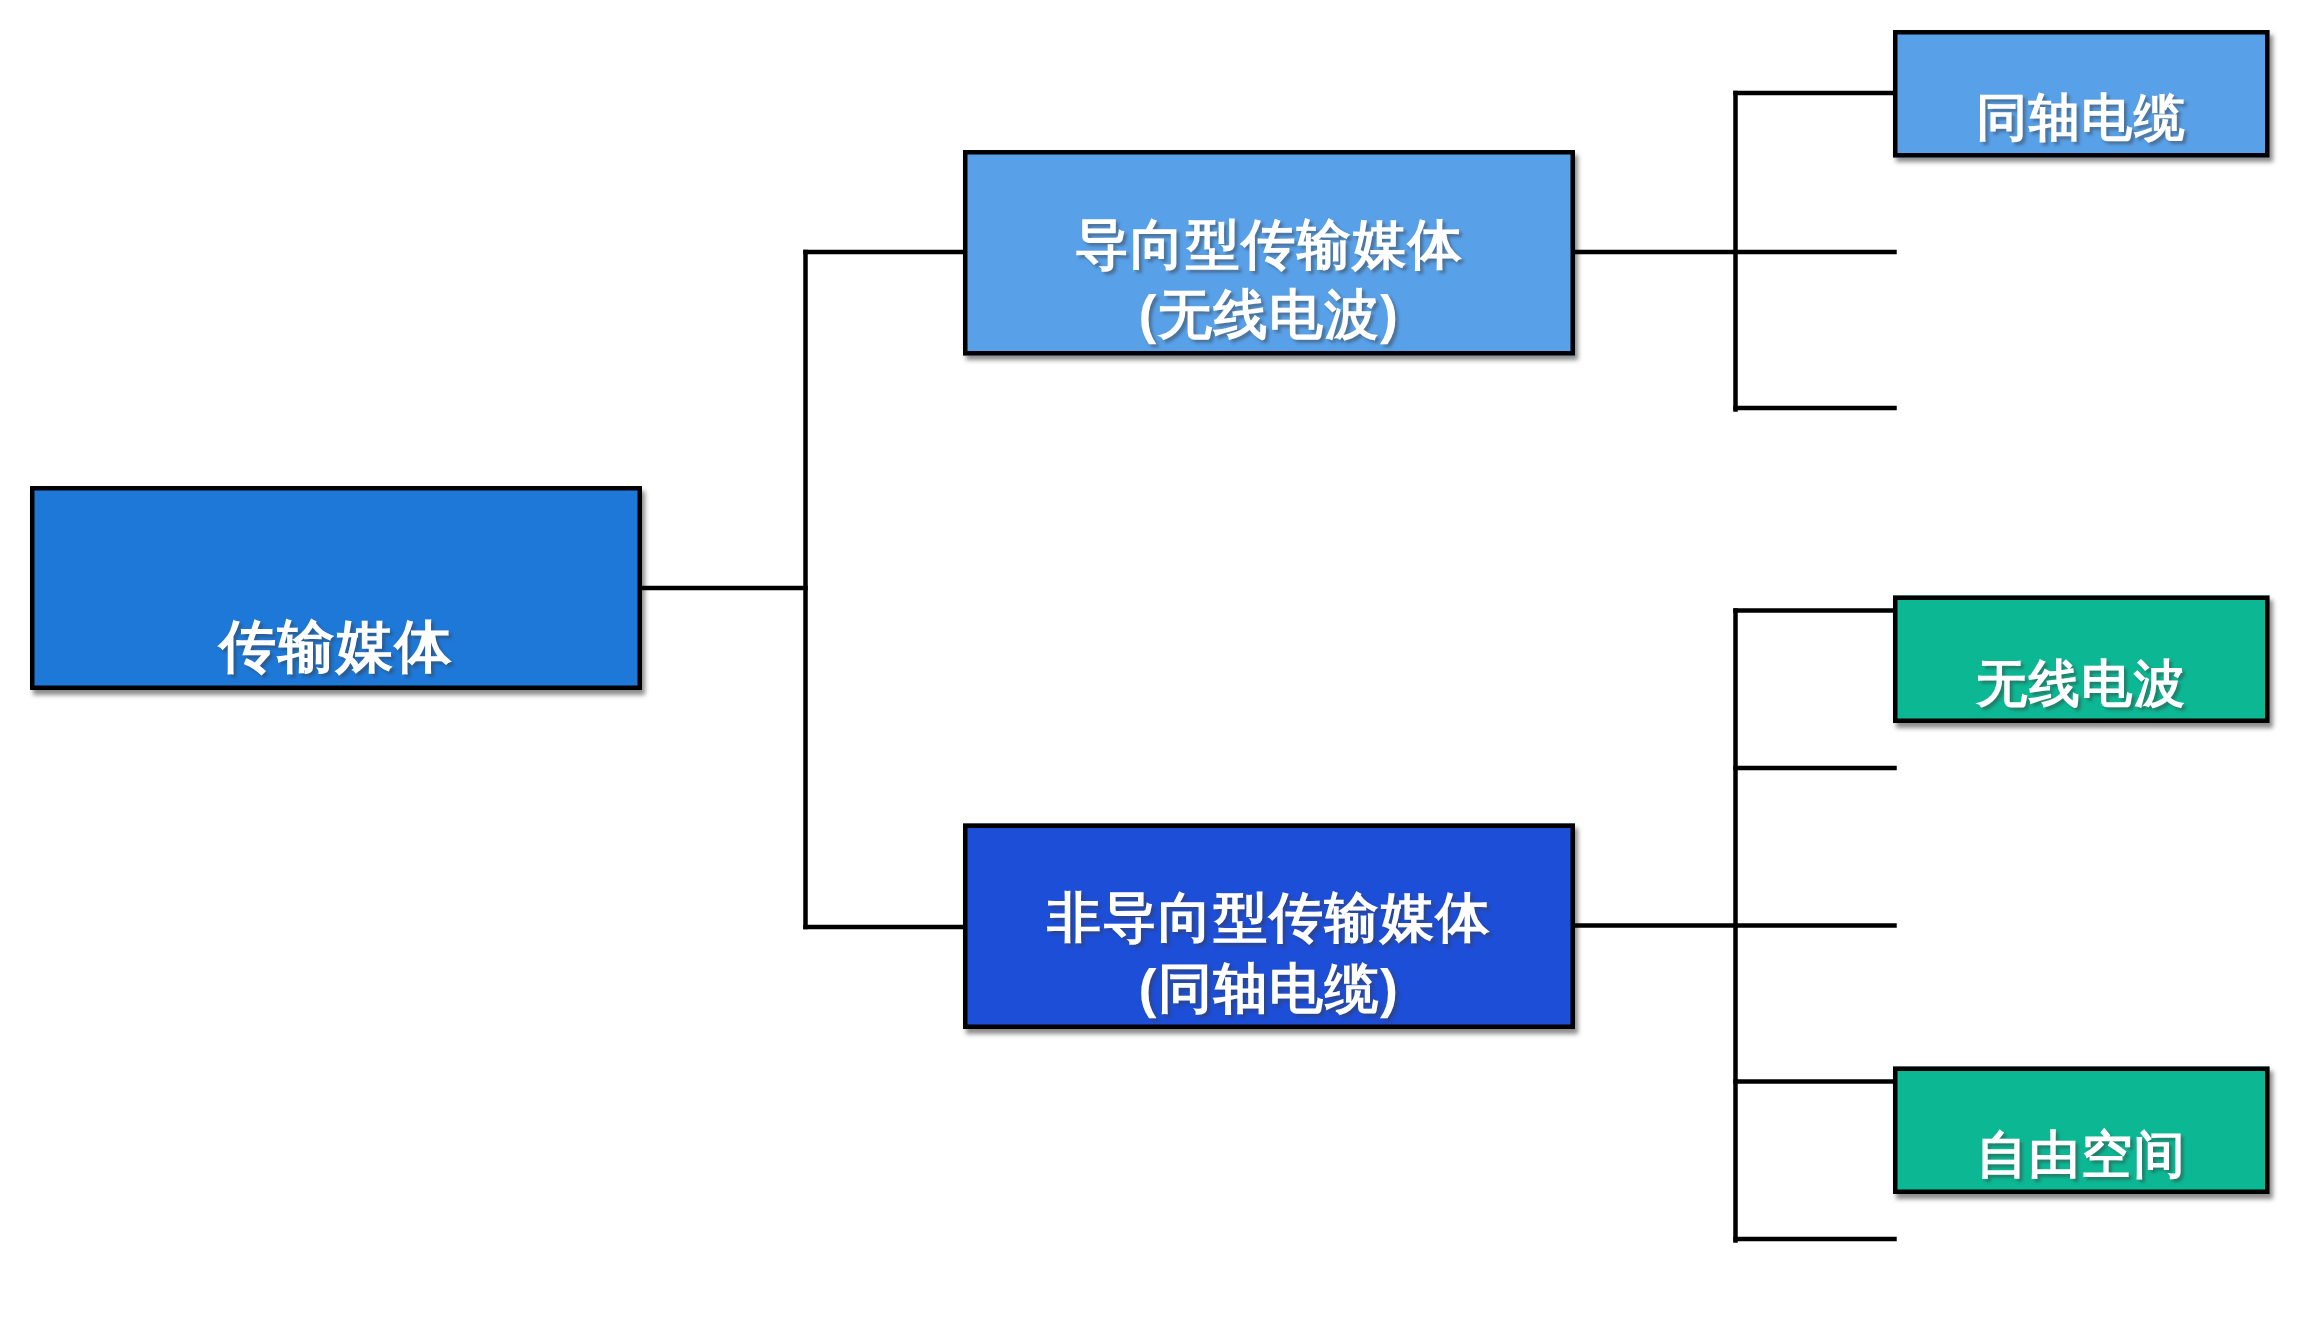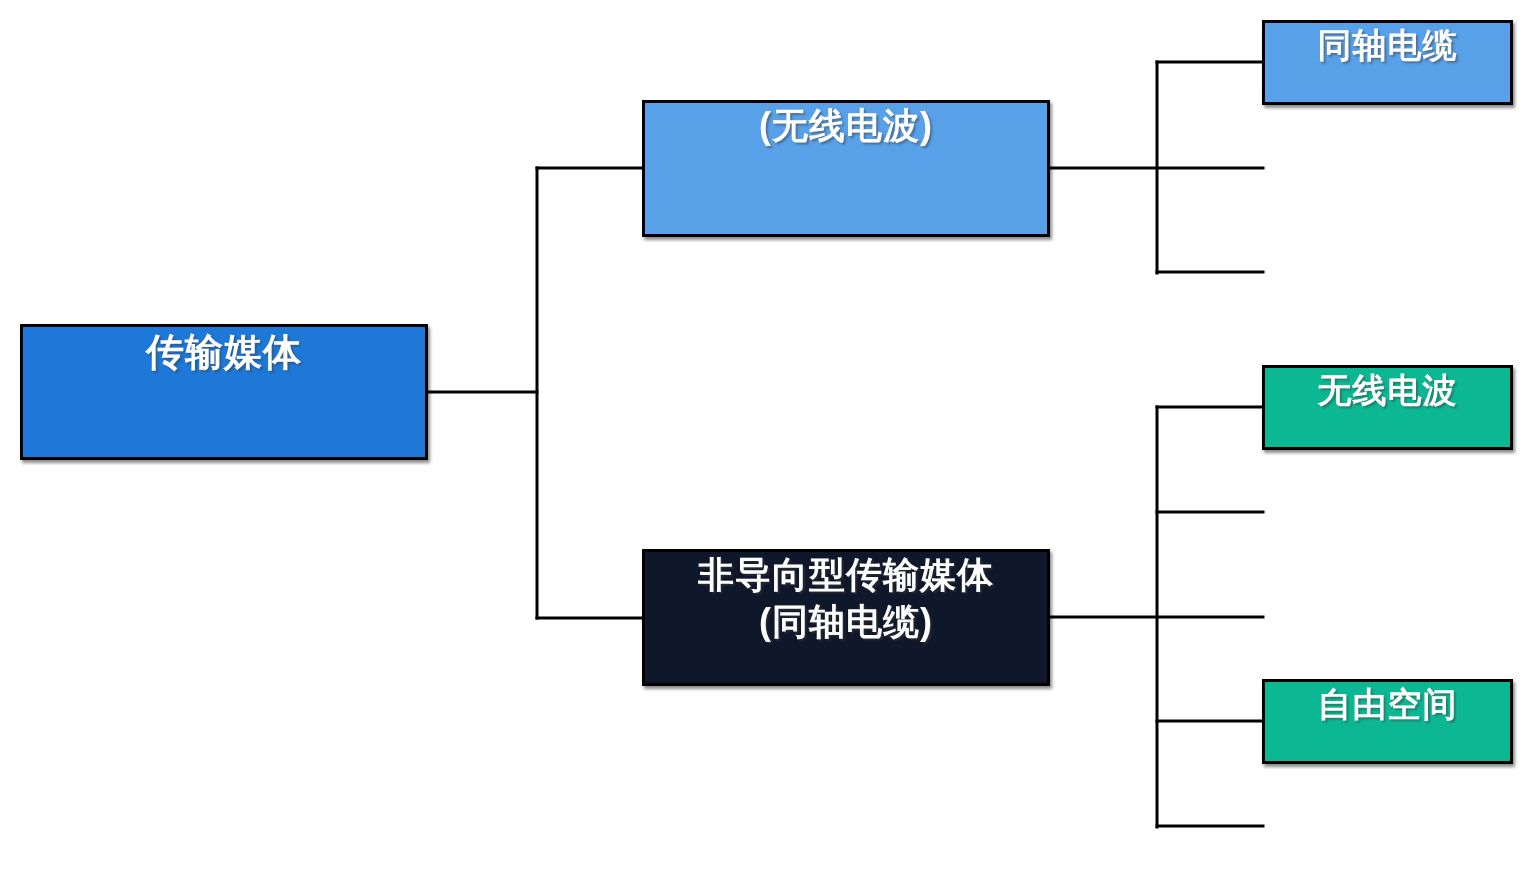--- a/index.html
+++ b/index.html
@@ -26,47 +26,47 @@
   .node {
     position: absolute;
     box-sizing: border-box;
     border: 3px solid #000000;
     box-shadow: 2px 3px 3px rgba(0,0,0,0.45);
     color: #ffffff;
     font-weight: bold;
     display: flex;
     flex-direction: column;
     align-items: center;
-    justify-content: flex-start;
+    justify-content: flex-end;
     text-align: center;
     z-index: 2;
     text-shadow: 2px 2px 2px rgba(60,60,60,0.45);
     letter-spacing: 1px;
   }
   .node-root {
     left: 20px; top: 324px;
     width: 408px; height: 136px;
     background: #1E78D8;
     font-size: 38px;
   }
   .node-branch {
     left: 642px;
     width: 408px; height: 137px;
     font-size: 36px;
     line-height: 1.3;
   }
   .branch-guided   { top: 100px; background: #58A0E8; }
-  .branch-unguided { top: 549px; background: #0f172a; }
+  .branch-unguided { top: 549px; background: #1d4ed8; }
   .node-leaf {
     left: 1262px;
     width: 251px; height: 85px;
     font-size: 34px;
   }
   .leaf-blue  { background: #58A0E8; }
-  .leaf-green { background: #0CB894; }
+  .leaf-green { background: #0CB894; margin-top: 32px; }
 </style>
 </head>
 <body>
 
 <div class="canvas">
 
   <svg class="connectors" width="1536" height="892" viewBox="0 0 1536 892">
     <g stroke="#000000" stroke-width="3" fill="none" stroke-linecap="square">
 
       <path d="M428 392 H537"></path>
@@ -86,20 +86,21 @@
       <path d="M1157 721 H1263"></path>
       <path d="M1157 826 H1263"></path>
     </g>
   </svg>
 
   <div class="node node-root">
     <span>传输媒体</span>
   </div>
 
   <div class="node node-branch branch-guided">
+    <span>导向型传输媒体</span>
     <span>(无线电波)</span>
   </div>
 
   <div class="node node-branch branch-unguided">
     <span>非导向型传输媒体</span>
     <span>(同轴电缆)</span>
   </div>
 
   <div class="node node-leaf leaf-blue" style="top:20px">
     <span>同轴电缆</span>

